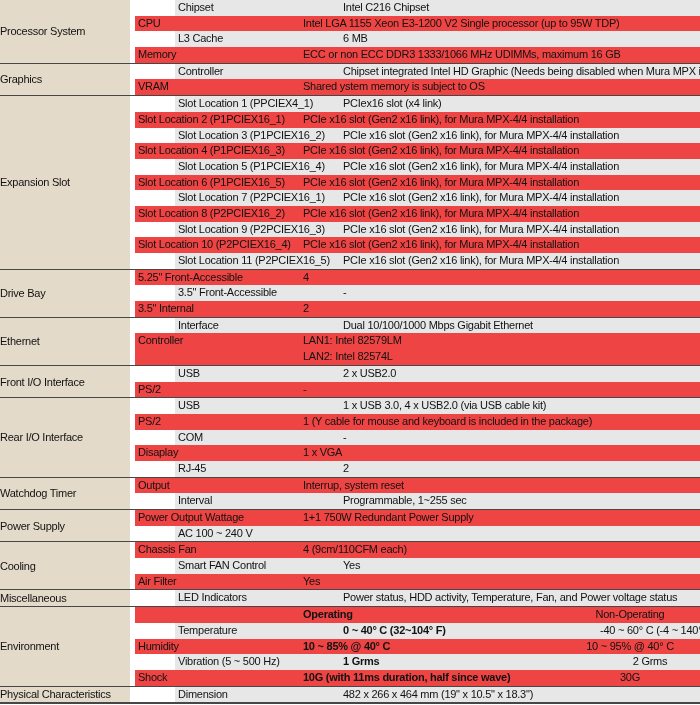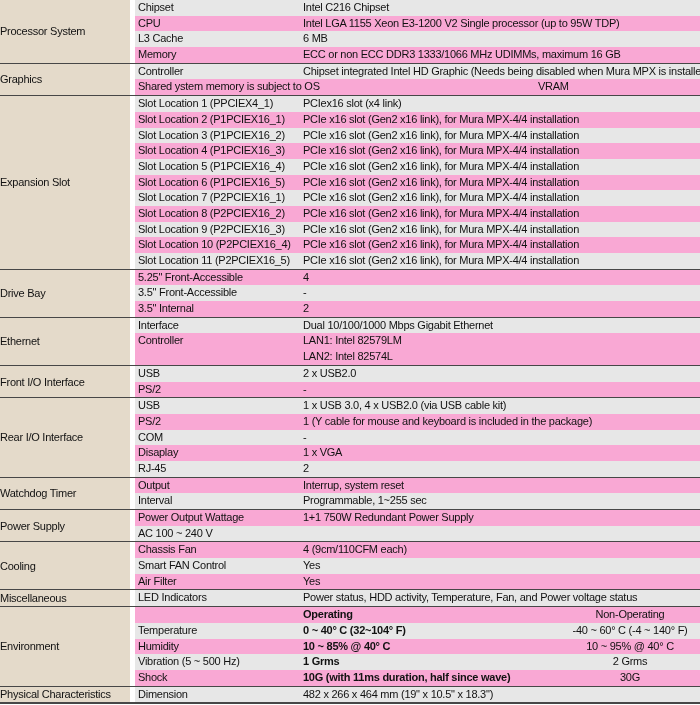--- a/index.html
+++ b/index.html
@@ -35,23 +35,23 @@
   .gap {
     width: 5px;
     flex: 0 0 5px;
     background: #ffffff;
   }
   .rows { flex: 1 1 auto; min-width: 0; }
   .row {
     display: flex;
     height: 15.7px;
     line-height: 15.7px;
-    background: #f9a8d4;
-  }
-  .row.odd { background: #e7e7e7; }
+    background: #ef4444;
+  }
+  .row.odd { background: #e7e7e7; margin-left: 40px; }
   .row.tall { height: 31.4px; }
   .cell {
     padding-left: 3px;
     box-sizing: border-box;
     white-space: nowrap;
     overflow: hidden;
   }
   .label { width: 165px; flex: 0 0 165px; }
   .value { flex: 1 1 auto; min-width: 0; }
   .row.tall .value { white-space: pre-line; }
@@ -86,22 +86,22 @@
     </div>
     <div class="section">
       <div class="cat">Graphics</div>
       <div class="gap"></div>
       <div class="rows">
         <div class="row odd">
           <div class="cell label">Controller</div>
           <div class="cell value">Chipset integrated Intel HD Graphic (Needs being disabled when Mura MPX is installed)</div>
         </div>
         <div class="row">
+          <div class="cell label">VRAM</div>
           <div class="cell value">Shared ystem memory is subject to OS</div>
-          <div class="cell label">VRAM</div>
         </div>
       </div>
     </div>
     <div class="section">
       <div class="cat">Expansion Slot</div>
       <div class="gap"></div>
       <div class="rows">
         <div class="row odd">
           <div class="cell label">Slot Location 1 (PPCIEX4_1)</div>
           <div class="cell value">PCIex16 slot (x4 link)</div>

